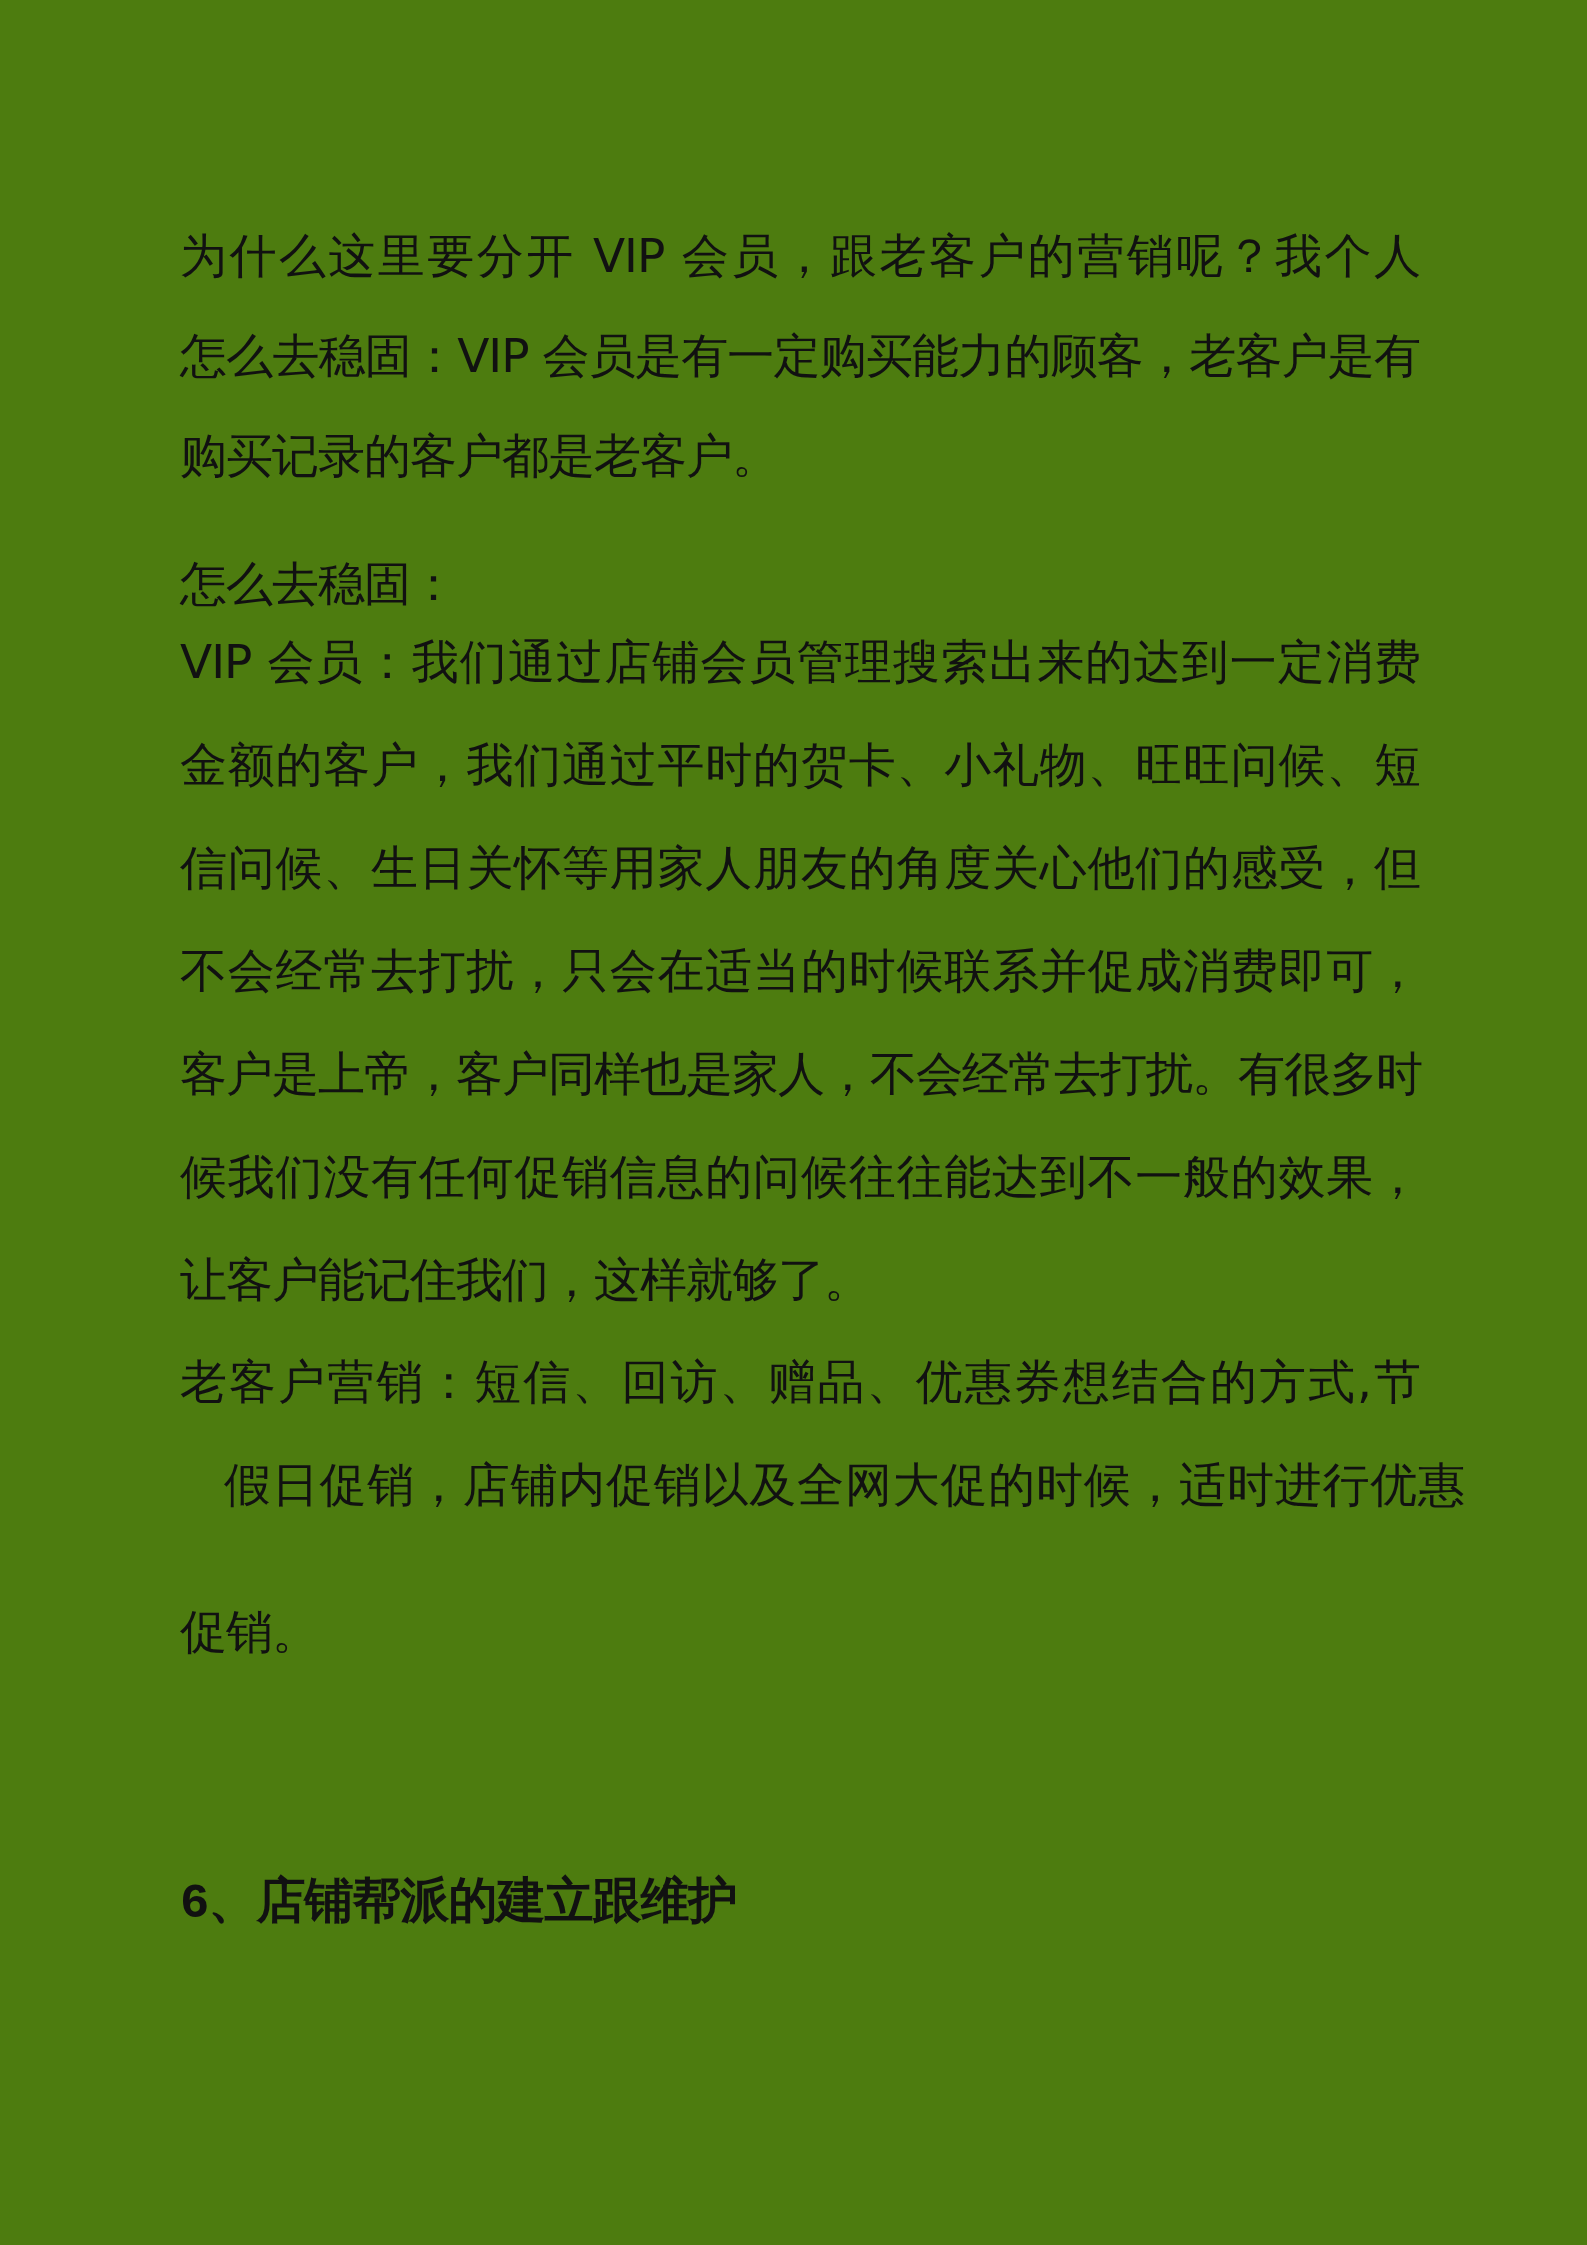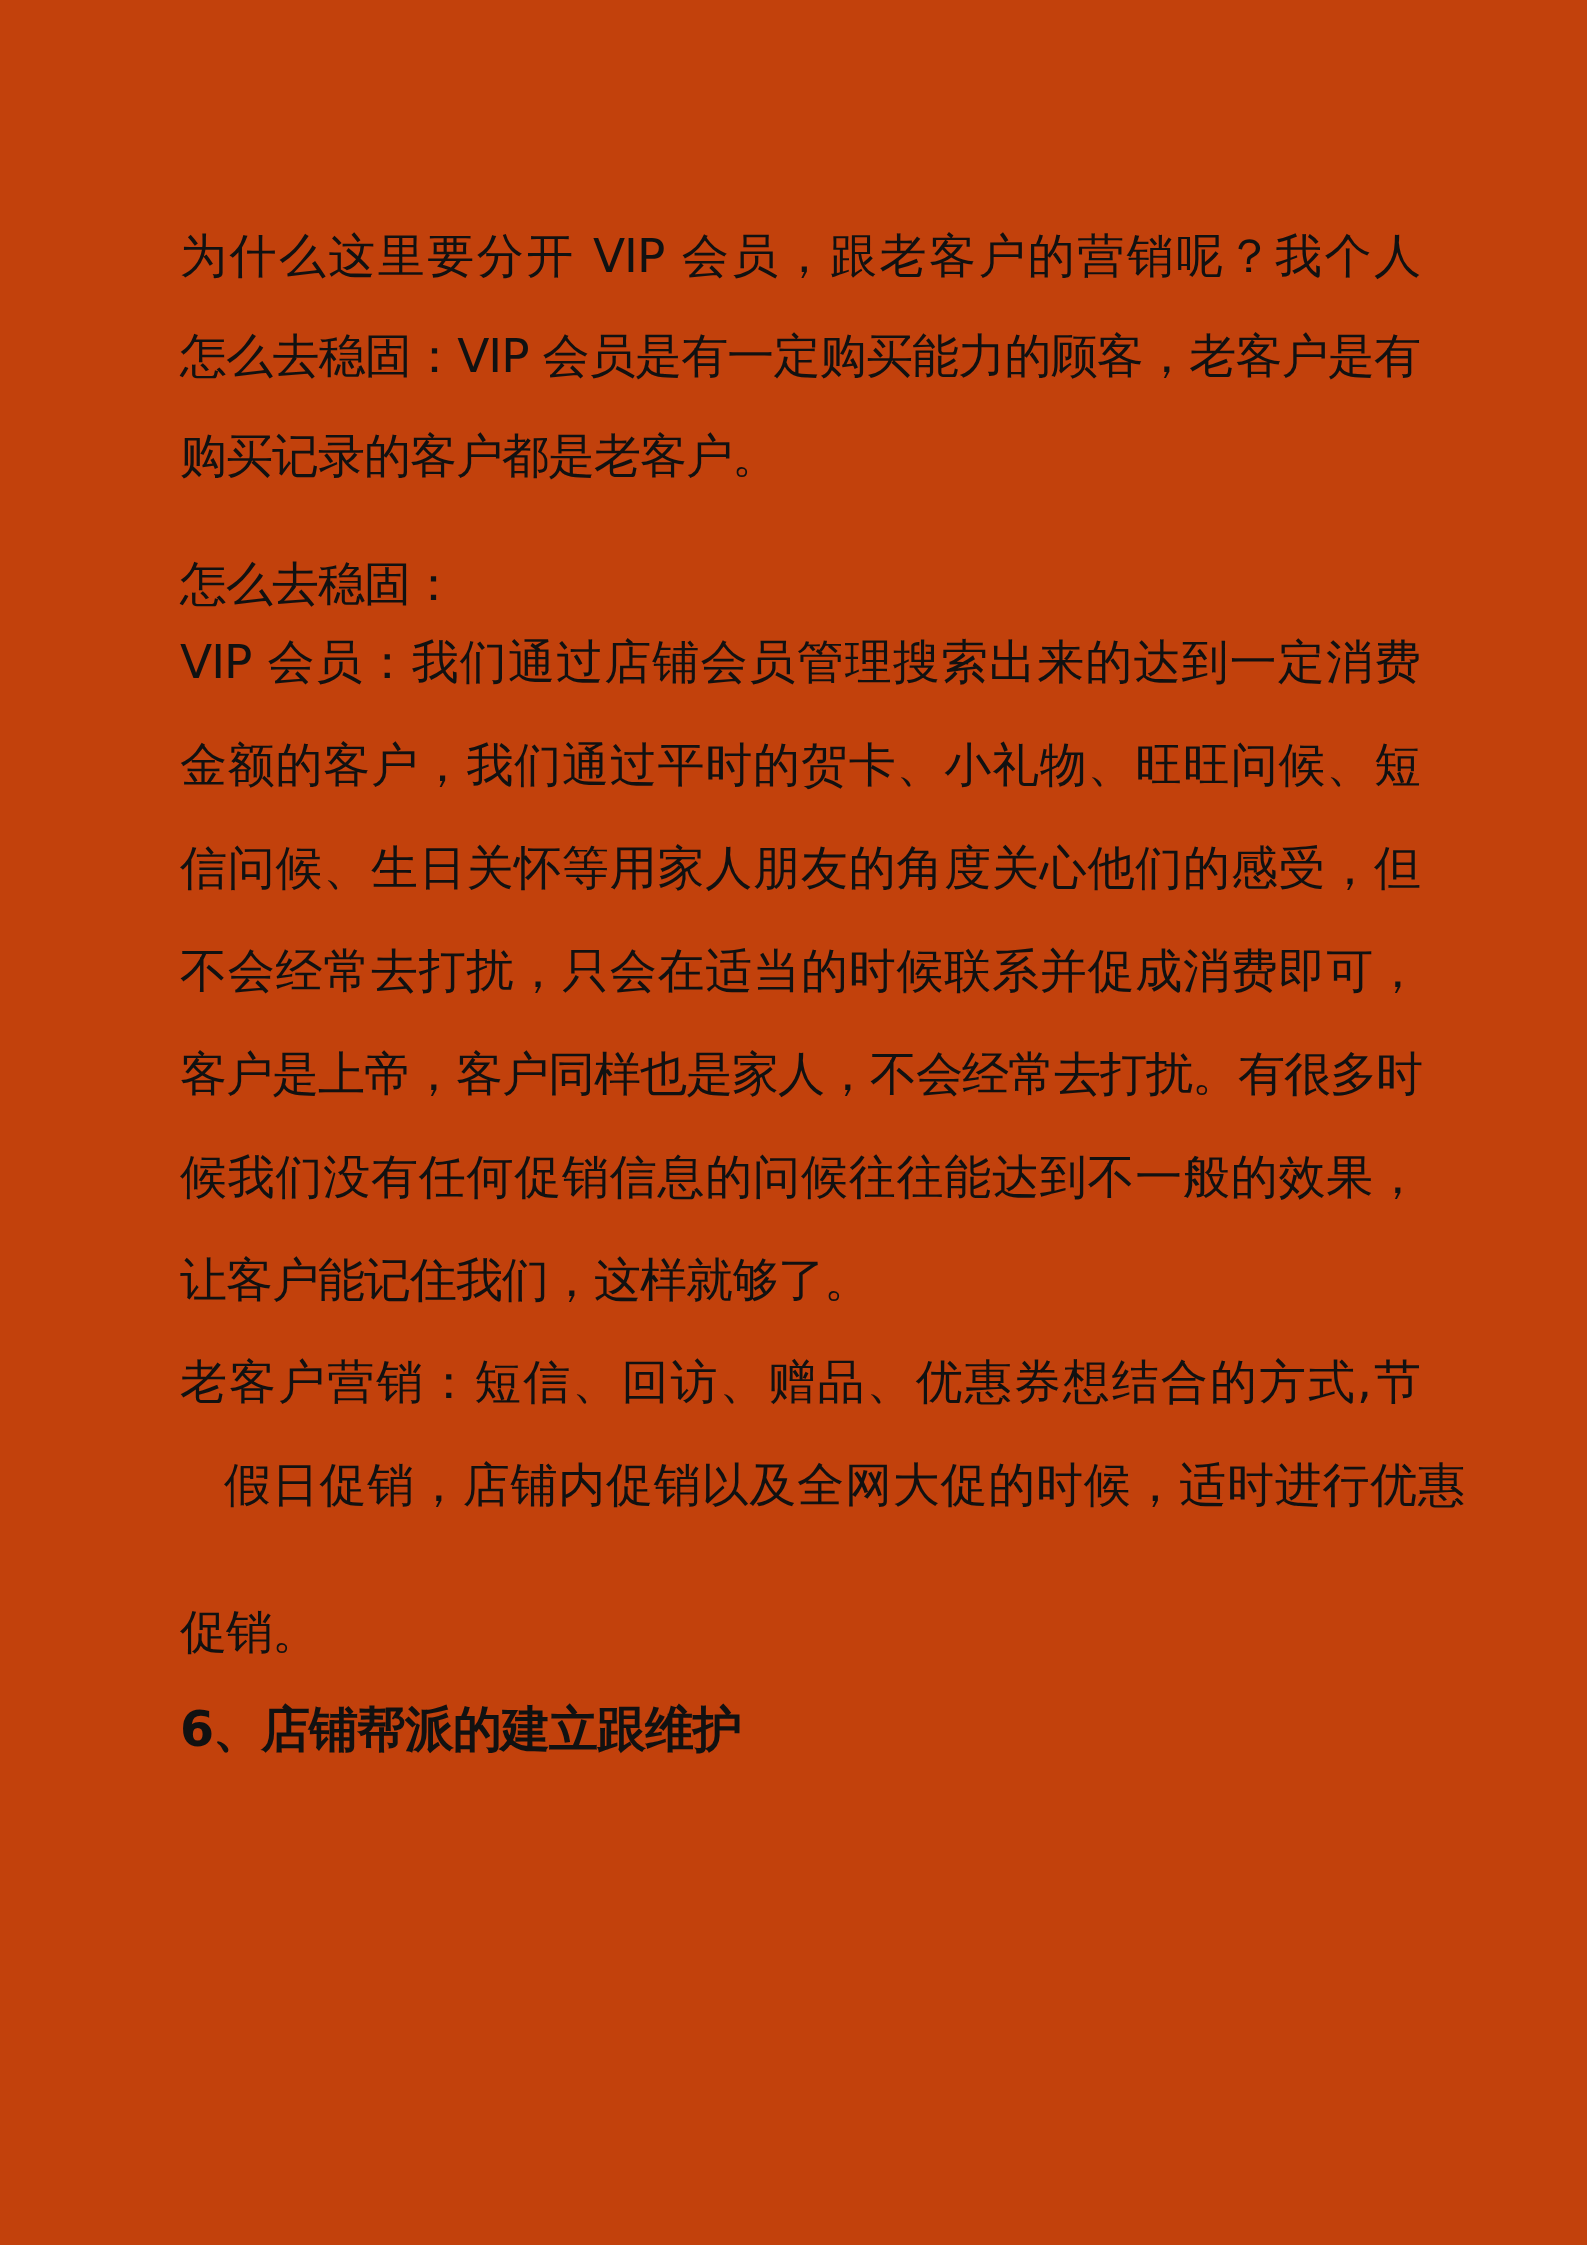--- a/index.html
+++ b/index.html
@@ -14,21 +14,21 @@
       overflow: hidden;
       font-family: "DejaVu Sans", "Liberation Sans", sans-serif;
       color: #111111;
     }
     .page {
       position: absolute;
       left: 0;
       top: 0;
       width: 1587px;
       height: 2245px;
-      background: #c2410c;
+      background: #4d7c0f;
     }
     .line {
       position: absolute;
       left: 180px;
       width: 1240px;
       font-size: 47px;
       line-height: 60px;
       white-space: nowrap;
       letter-spacing: -1px;
       text-align: justify;
@@ -63,15 +63,15 @@
   <div class="line" style="top:838px;">信问候、生日关怀等用家人朋友的角度关心他们的感受，但</div>
   <div class="line" style="top:941px;">不会经常去打扰，只会在适当的时候联系并促成消费即可，</div>
   <div class="line" style="top:1044px;">客户是上帝，客户同样也是家人，不会经常去打扰。有很多时</div>
   <div class="line" style="top:1147px;">候我们没有任何促销信息的问候往往能达到不一般的效果，</div>
   <div class="line last" style="top:1250px;">让客户能记住我们，这样就够了。</div>
 
   <div class="line" style="top:1352px;">老客户营销：短信、回访、赠品、优惠券想结合的方式,节</div>
   <div class="line" style="top:1455px;margin-left:44px;">假日促销，店铺内促销以及全网大促的时候，适时进行优惠</div>
   <div class="line last" style="top:1602px;">促销。</div>
 
-  <div class="heading" style="top:1700px;">6、店铺帮派的建立跟维护</div>
+  <div class="heading" style="top:1874px;font-family:Liberation Mono, monospace;">6、店铺帮派的建立跟维护</div>
 
 </div>
 
 </body></html>

